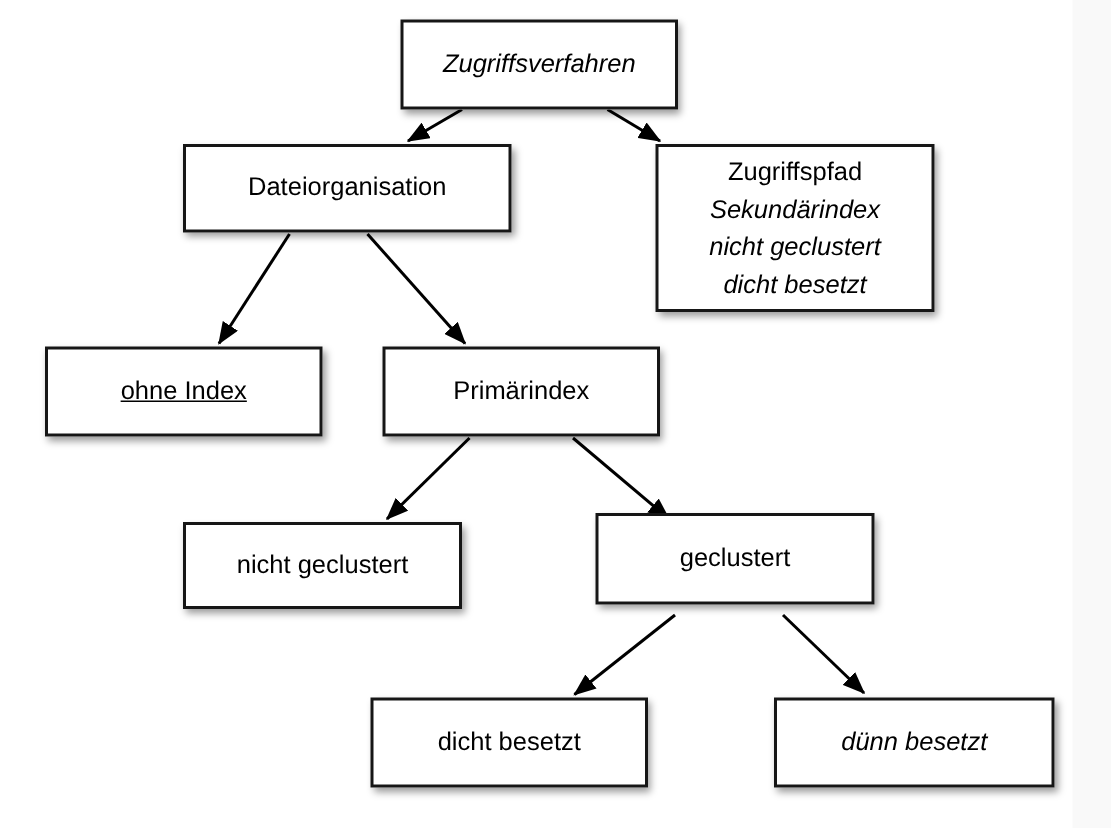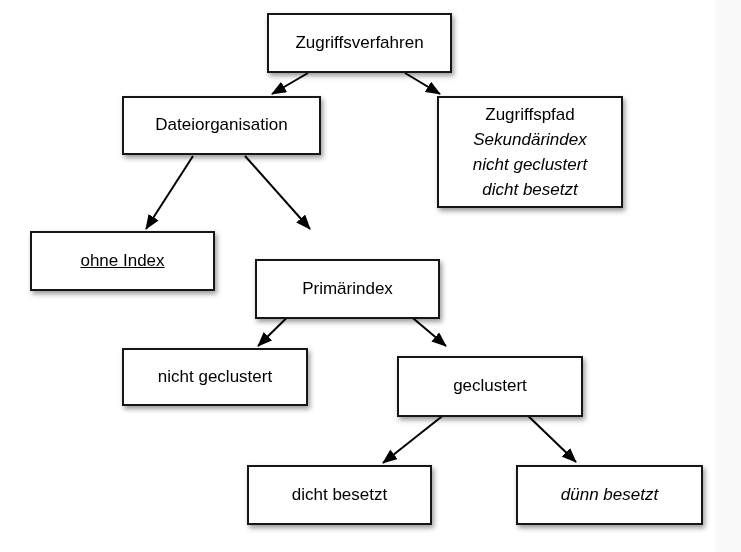--- a/index.html
+++ b/index.html
@@ -46,27 +46,27 @@
   }
   .node.multiline {
     flex-direction: column;
     justify-content: center;
     line-height: 25px;
   }
   .node .ital {
     font-style: italic;
   }
   
-  #n-zugriffsverfahren { left: 267px; top: 13px;  width: 185px; height: 60px; }
-  #n-dateiorganisation { left: 122px; top: 96px;  width: 199px; height: 59px; }
+  #n-zugriffsverfahren { left: 267px; top: 13px;  width: 185px; height: 60px; font-style: italic; }
+  #n-dateiorganisation { left: 122px; top: 96px;  width: 219px; height: 59px; }
   #n-zugriffspfad      { left: 437px; top: 96px;  width: 186px; height: 112px; }
   #n-ohne-index        { left: 30px;  top: 231px; width: 185px; height: 60px; text-decoration: underline; }
-  #n-primaerindex      { left: 255px; top: 231px; width: 185px; height: 60px; margin-top: 28px; }
+  #n-primaerindex      { left: 255px; top: 231px; width: 185px; height: 60px; }
   #n-nicht-geclustert  { left: 122px; top: 348px; width: 186px; height: 58px; }
-  #n-geclustert        { left: 397px; top: 356px; width: 186px; height: 61px; }
+  #n-geclustert        { left: 397px; top: 342px; width: 186px; height: 61px; }
   #n-dicht-besetzt     { left: 247px; top: 465px; width: 185px; height: 60px; }
   #n-duenn-besetzt     { left: 516px; top: 465px; width: 187px; height: 60px; font-style: italic; }
 </style>
 </head>
 <body>
 
 <div class="canvas">
 
   <div class="right-strip"></div>
 

